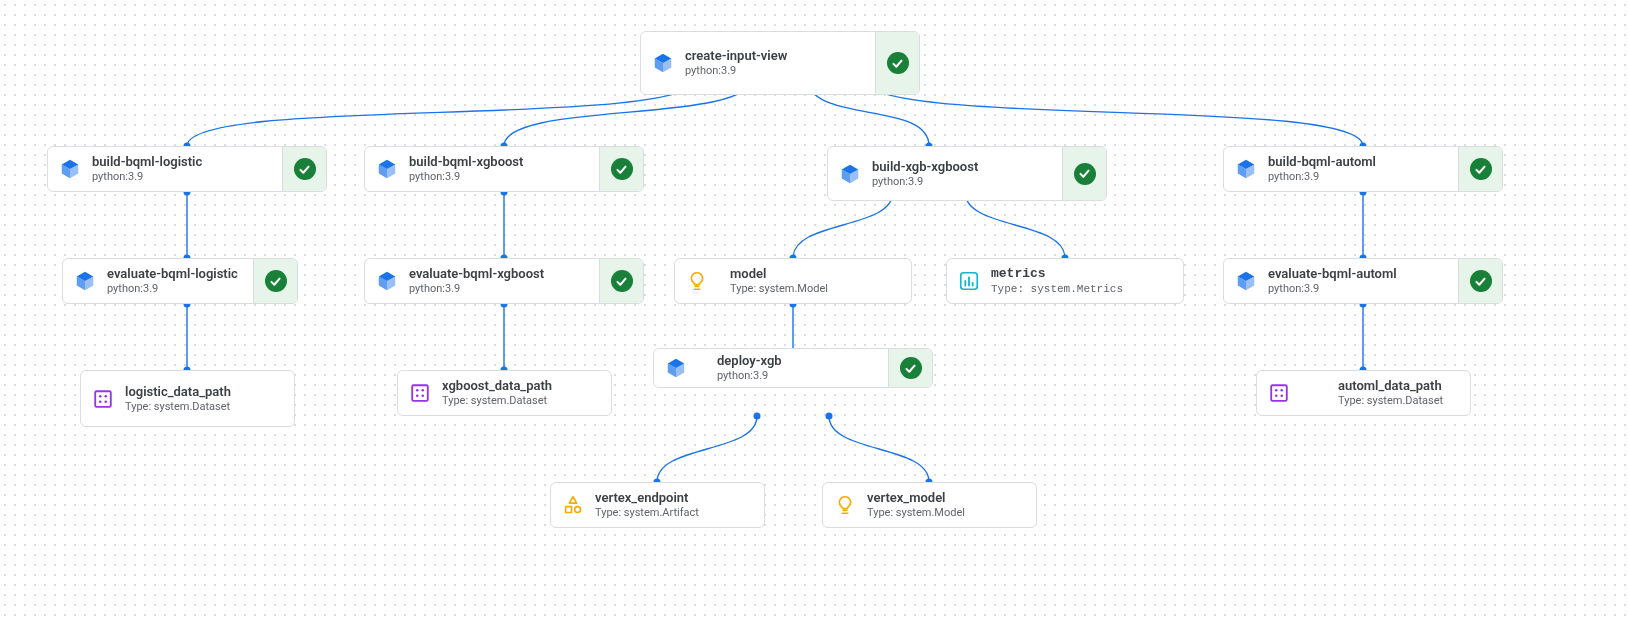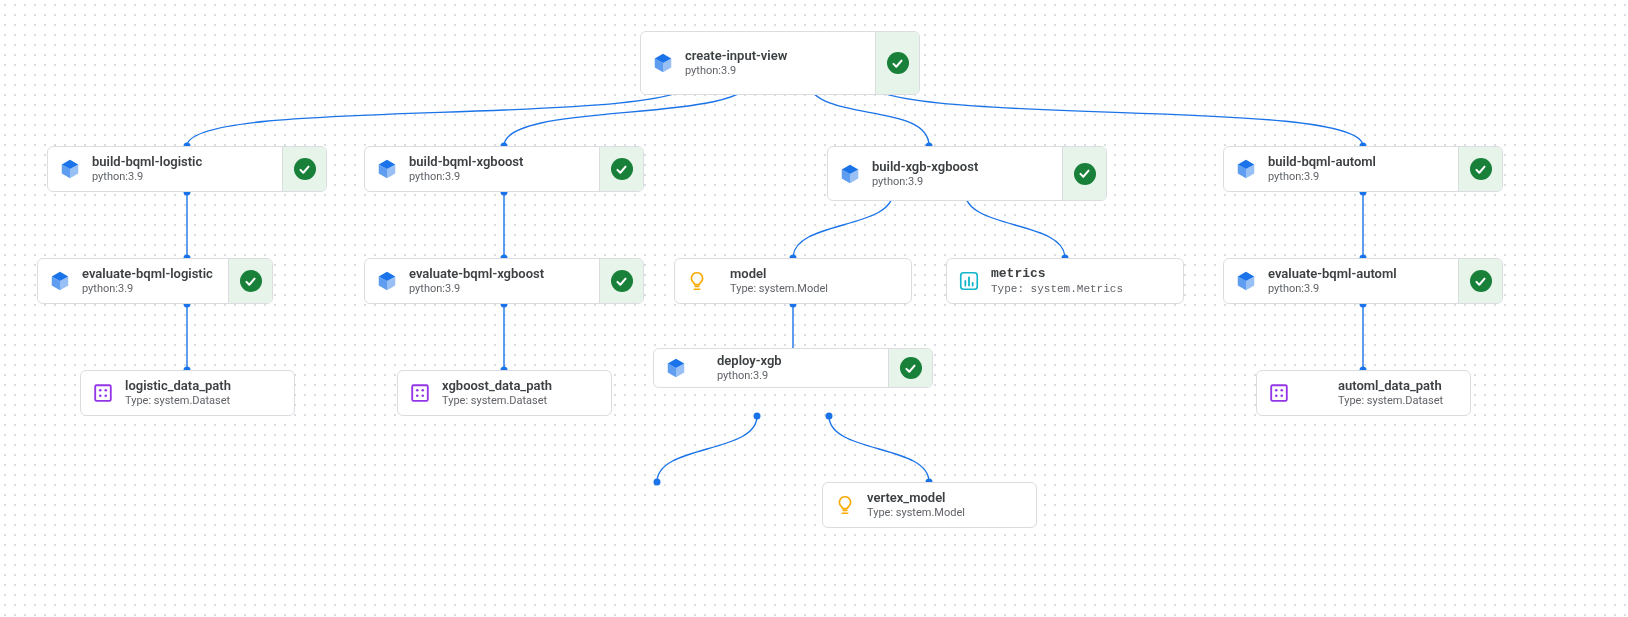--- a/index.html
+++ b/index.html
@@ -191,42 +191,42 @@
   </div>
   <div class="status">
         <div class="status-check">
           <svg viewBox="0 0 16 16">
             <path d="M3 8.5 L6.5 12 L13 4.5"></path>
           </svg>
         </div>
       </div>
 </div>
 
-<div class="node" style="left:37px; top:258px; width:236px; height:46px;">
+<div class="node" style="left:62px; top:258px; width:236px; height:46px;">
   <div class="icon-wrap">
     <svg class="ic ic-cube" viewBox="0 0 24 24">
           <path d="M12 2 L21 7 L12 12 L3 7 Z"></path>
           <path d="M3 7 L3 17 L12 22 L12 12 Z" opacity="0.7"></path>
           <path d="M21 7 L21 17 L12 22 L12 12 Z" opacity="0.45"></path>
         </svg>
   </div>
   <div class="labels">
     <div class="title">evaluate-bqml-logistic</div>
     <div class="subtitle">python:3.9</div>
   </div>
   <div class="status">
         <div class="status-check">
           <svg viewBox="0 0 16 16">
             <path d="M3 8.5 L6.5 12 L13 4.5"></path>
           </svg>
         </div>
       </div>
 </div>
 
-<div class="node" style="left:80px; top:370px; width:215px; height:46px;justify-content:space-between;">
+<div class="node" style="left:80px; top:370px; width:215px; height:57px;justify-content:space-between;">
   <div class="icon-wrap">
     <svg class="ic ic-dataset" viewBox="0 0 24 24">
           <rect x="3.5" y="3.5" width="17" height="17" rx="1.5"></rect>
           <g class="dots">
             <circle cx="9" cy="9" r="1.4"></circle>
             <circle cx="15" cy="9" r="1.4"></circle>
             <circle cx="9" cy="15" r="1.4"></circle>
             <circle cx="15" cy="15" r="1.4"></circle>
           </g>
         </svg>
@@ -359,20 +359,33 @@
   </div>
   <div class="status">
         <div class="status-check">
           <svg viewBox="0 0 16 16">
             <path d="M3 8.5 L6.5 12 L13 4.5"></path>
           </svg>
         </div>
       </div>
 </div>
 
+<div class="node" style="left:550px; top:482px; width:215px; height:46px;">
+  <div class="icon-wrap">
+    <svg class="ic ic-artifact" viewBox="0 0 24 24">
+          <path d="M12 3 L16 10 L8 10 Z"></path>
+          <circle cx="17" cy="17" r="3.2"></circle>
+          <rect x="4" y="13.8" width="6.4" height="6.4"></rect>
+        </svg>
+  </div>
+  <div class="labels">
+    <div class="title">vertex_endpoint</div>
+    <div class="subtitle">Type: system.Artifact</div>
+  </div>
+</div>
 
 <div class="node" style="left:822px; top:482px; width:215px; height:46px;">
   <div class="icon-wrap">
     <svg class="ic ic-bulb" viewBox="0 0 24 24">
           <path d="M9 21h6M10 18h4M12 3a6 6 0 0 0-4 10.5c.8.8 1.5 1.5 1.5 2.5h5c0-1 .7-1.7 1.5-2.5A6 6 0 0 0 12 3z"></path>
         </svg>
   </div>
   <div class="labels">
     <div class="title">vertex_model</div>
     <div class="subtitle">Type: system.Model</div>

